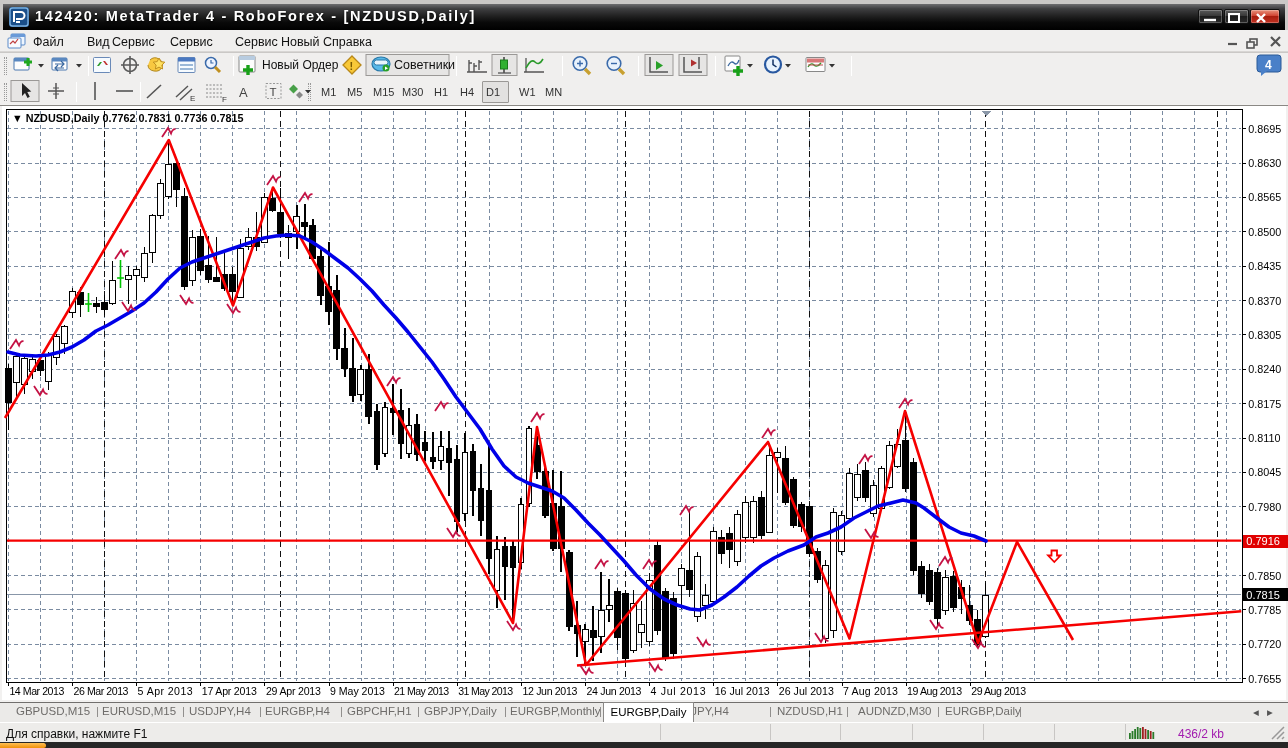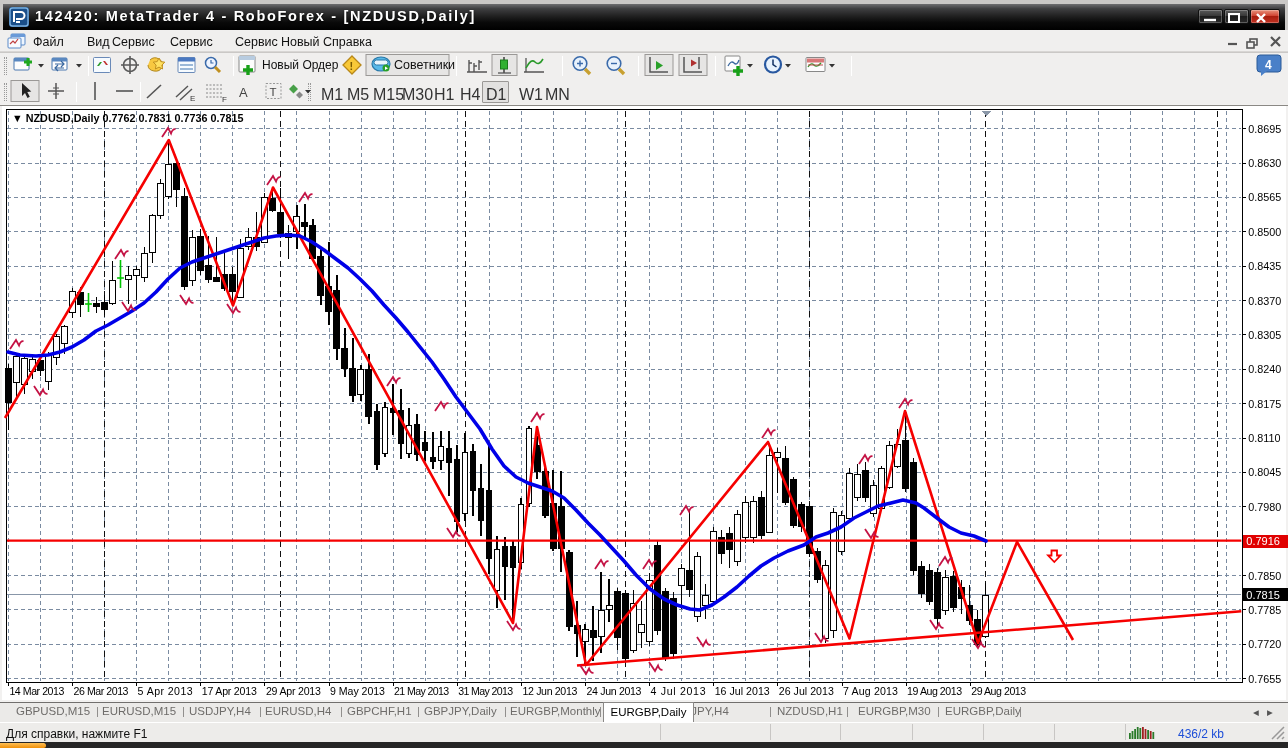--- a/index.html
+++ b/index.html
@@ -10,21 +10,21 @@
 .wmax{left:1224px;width:25px;background:linear-gradient(#5a5a5a,#383838 45%,#1c1c1c 50%,#2a2a2a)}
 .wcls{left:1250px;width:30px;background:linear-gradient(#e8927c,#cf4331 45%,#a81e0e 50%,#c23222)}
 .menubar{left:0;top:30px;width:1288px;height:22px;background:#f0efee;border-bottom:1px solid #d8d6d4}
 .menu{position:absolute;top:35px;font-size:12.5px;color:#111}
 .toolbar{left:0;width:1288px;height:26px;background:#f0efee}
 .tb1{top:53px}.tb2{top:79px;border-bottom:1px solid #b4b2b0}
 .grip{position:absolute;top:4px;width:3px;height:18px;border-left:1px dotted #9a9a9a;border-right:1px dotted #9a9a9a}
 .sep{position:absolute;top:3px;width:1px;height:20px;background:#c6c4c2;border-right:1px solid #fff}
 .tbtn{position:absolute;top:2px;height:22px}
 .pressed{background:#e2e1e0;border:1px solid #9a9896;border-radius:1px}
-.ptxt{position:absolute;font-size:16px;color:#333;top:5px}
+.ptxt{position:absolute;font-size:11px;color:#333;top:5px}
 .tabbar{left:0;top:702px;width:1288px;height:20px;background:#ebeae8;border-top:1px solid #716f6d}
 .tab{position:absolute;top:705px;font-size:11.5px;color:#6e6c6a}
 .atab{position:absolute;top:702px;height:20px;background:#fff;border:1px solid #8a8886;border-bottom:none;color:#000;font-size:11.5px;text-align:center}
 .statusbar{left:0;top:722px;width:1288px;height:20px;background:#edecea;border-top:1px solid #fff}
 .sseg{position:absolute;top:2px;width:1px;height:16px;background:#c8c6c4}
 .bstrip{left:0;top:742px;width:1288px;height:6px;background:#262626}
 </style></head><body>
 
 <div class="abs titlebar"></div>
 <svg class="abs" width="22" height="22" style="left:8px;top:6px" viewBox="0 0 22 22">
@@ -594,27 +594,27 @@
 <text x="843.0" y="694.5" font-family="Liberation Sans, sans-serif" font-size="10.6" fill="#000" textLength="55">7 Aug 2013</text>
 <line x1="906.1" y1="682.0" x2="906.1" y2="686.0" stroke="#000" stroke-width="1"></line>
 <text x="907.1" y="694.5" font-family="Liberation Sans, sans-serif" font-size="10.6" fill="#000" textLength="55">19 Aug 2013</text>
 <line x1="970.2" y1="682.0" x2="970.2" y2="686.0" stroke="#000" stroke-width="1"></line>
 <text x="971.2" y="694.5" font-family="Liberation Sans, sans-serif" font-size="10.6" fill="#000" textLength="55">29 Aug 2013</text>
 </svg>
 <div class="abs tabbar"></div>
 <div class="tab" style="left:16px">GBPUSD,M15</div>
 <div class="tab" style="left:102px">EURUSD,M15</div>
 <div class="tab" style="left:189px">USDJPY,H4</div>
-<div class="tab" style="left:265px">EURUSD,H4</div>
+<div class="tab" style="left:265px">EURGBP,H4</div>
 <div class="tab" style="left:347px">GBPCHF,H1</div>
 <div class="tab" style="left:424px">GBPJPY,Daily</div>
 <div class="tab" style="left:510px">EURGBP,Monthly</div>
 <div class="tab" style="left:667px">EURJPY,H4</div>
 <div class="tab" style="left:777px">NZDUSD,H1</div>
-<div class="tab" style="left:858px">EURGBP,M30</div>
+<div class="tab" style="left:858px">AUDNZD,M30</div>
 <div class="tab" style="left:945px">EURGBP,Daily</div>
 <div class="tab" style="left:96px;color:#8a8886">|</div>
 <div class="tab" style="left:182px;color:#8a8886">|</div>
 <div class="tab" style="left:259px;color:#8a8886">|</div>
 <div class="tab" style="left:340px;color:#8a8886">|</div>
 <div class="tab" style="left:417px;color:#8a8886">|</div>
 <div class="tab" style="left:504px;color:#8a8886">|</div>
 <div class="tab" style="left:599px;color:#8a8886">|</div>
 <div class="tab" style="left:769px;color:#8a8886">|</div>
 <div class="tab" style="left:846px;color:#8a8886">|</div>
@@ -637,17 +637,17 @@
     <rect x="4.6" y="5" width="1.8" height="8" fill="#2a7a2a"></rect>
     <rect x="7.2" y="3" width="1.8" height="10" fill="#2a7a2a"></rect>
     <rect x="9.8" y="1" width="1.8" height="12" fill="#2a7a2a"></rect>
     <rect x="12.4" y="2" width="1.8" height="11" fill="#2a7a2a"></rect>
     <rect x="15.0" y="1" width="1.8" height="12" fill="#a02020"></rect>
     <rect x="17.6" y="3" width="1.8" height="10" fill="#a02020"></rect>
     <rect x="20.2" y="4" width="1.8" height="9" fill="#2a7a2a"></rect>
     <rect x="22.8" y="5" width="1.8" height="8" fill="#a02020"></rect>
     <rect x="25.4" y="6" width="1.8" height="7" fill="#2a7a2a"></rect>
   </svg>
-<div class="abs" style="left:1178px;top:727px;font-size:12px;color:#1d4ed8">436/2 kb</div>
+<div class="abs" style="left:1178px;top:727px;font-size:12px;color:#a21caf">436/2 kb</div>
 <svg class="abs" width="16" height="16" style="left:1270px;top:725px" viewBox="0 0 16 16">
     <path d="M14,2 L2,14 M14,7 L7,14 M14,12 L12,14" stroke="#999" stroke-width="1.5"></path>
   </svg>
 <div class="abs bstrip"></div>
 <div class="abs" style="left:0;top:743px;width:46px;height:5px;background:linear-gradient(#ffc056,#ef8f08);border-radius:0 4px 4px 0"></div>
 </body></html>

